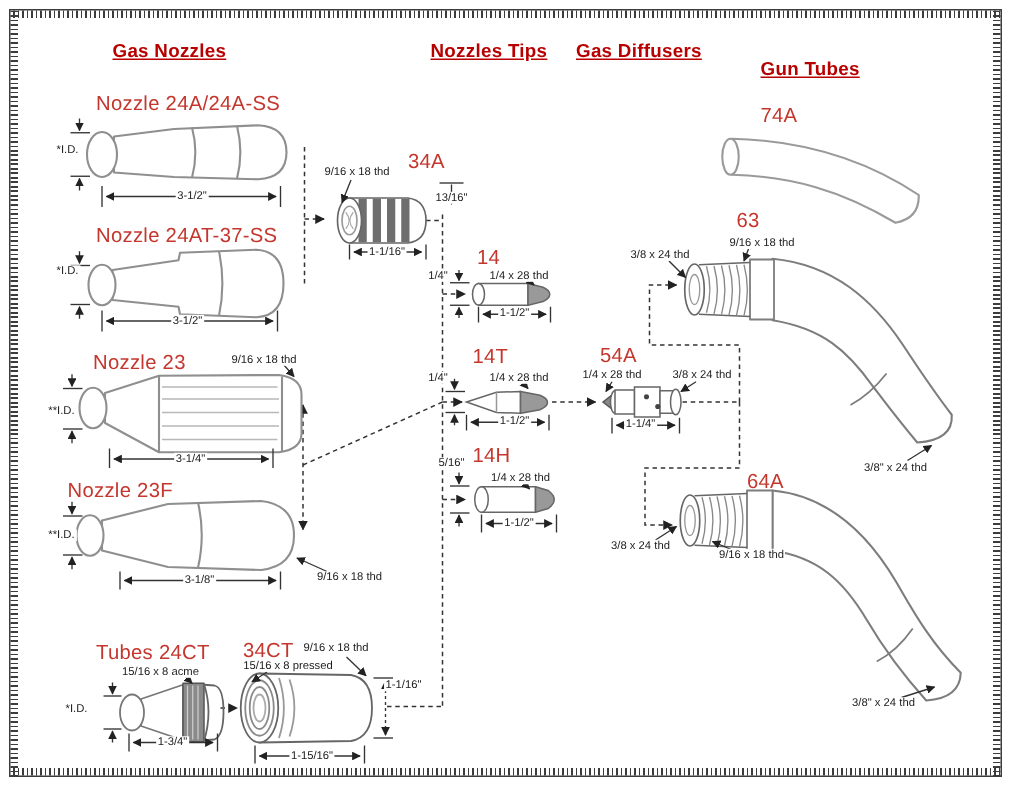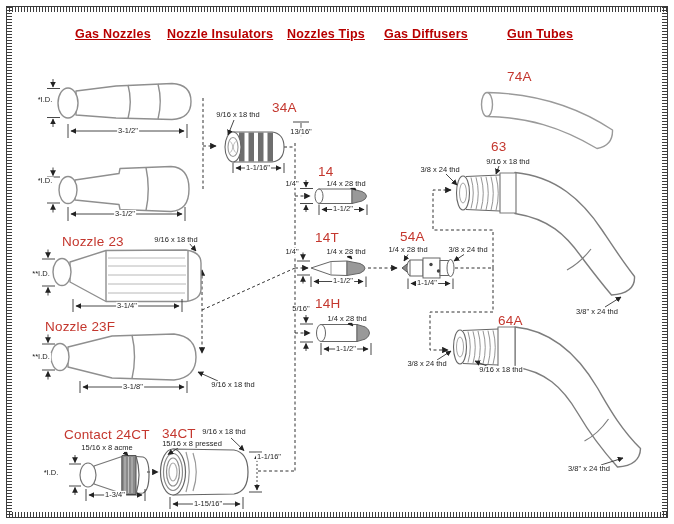--- a/index.html
+++ b/index.html
@@ -271,28 +271,29 @@
       <line x1="257" y1="460" x2="257" y2="454" marker-end="url(#ah)"></line>
         <line x1="257" y1="484" x2="257" y2="490" marker-end="url(#ah)"></line>
       <line x1="257" y1="460" x2="257" y2="484" stroke-dasharray="2,2"></line>
       <line x1="170" y1="497" x2="170" y2="509"></line>
         <line x1="243" y1="497" x2="243" y2="509"></line>
       <line x1="173" y1="504" x2="240" y2="504" marker-start="url(#ah)" marker-end="url(#ah)"></line>
     </g>
   </svg>
 
   <span class="hd" style="left:75px;top:27px">Gas Nozzles</span>
-  <span class="hd" style="left:167px;top:27px">Nozzle Insulators</span>
   <span class="hd" style="left:287px;top:27px">Nozzles Tips</span>
   <span class="hd" style="left:384px;top:27px">Gas Diffusers</span>
-  <span class="hd" style="left:507px;top:27px">Gun Tubes</span>
-
+  <span class="hd" style="left:507px;top:39px">Gun Tubes</span>
+
+  <span class="pn" style="left:64px;top:61px">Nozzle 24A/24A-SS</span>
+  <span class="pn" style="left:64px;top:149px">Nozzle 24AT-37-SS</span>
   <span class="pn" style="left:62px;top:234px">Nozzle 23</span>
   <span class="pn" style="left:45px;top:319px">Nozzle 23F</span>
-  <span class="pn" style="left:64px;top:427px">Contact 24CT</span>
+  <span class="pn" style="left:64px;top:427px">Tubes 24CT</span>
   <span class="pn" style="left:272px;top:100px">34A</span>
   <span class="pn" style="left:162px;top:426px">34CT</span>
   <span class="pn" style="left:318px;top:164px">14</span>
   <span class="pn" style="left:315px;top:230px">14T</span>
   <span class="pn" style="left:315px;top:296px">14H</span>
   <span class="pn" style="left:400px;top:229px">54A</span>
   <span class="pn" style="left:507px;top:69px">74A</span>
   <span class="pn" style="left:491px;top:139px">63</span>
   <span class="pn" style="left:498px;top:313px">64A</span>
 

